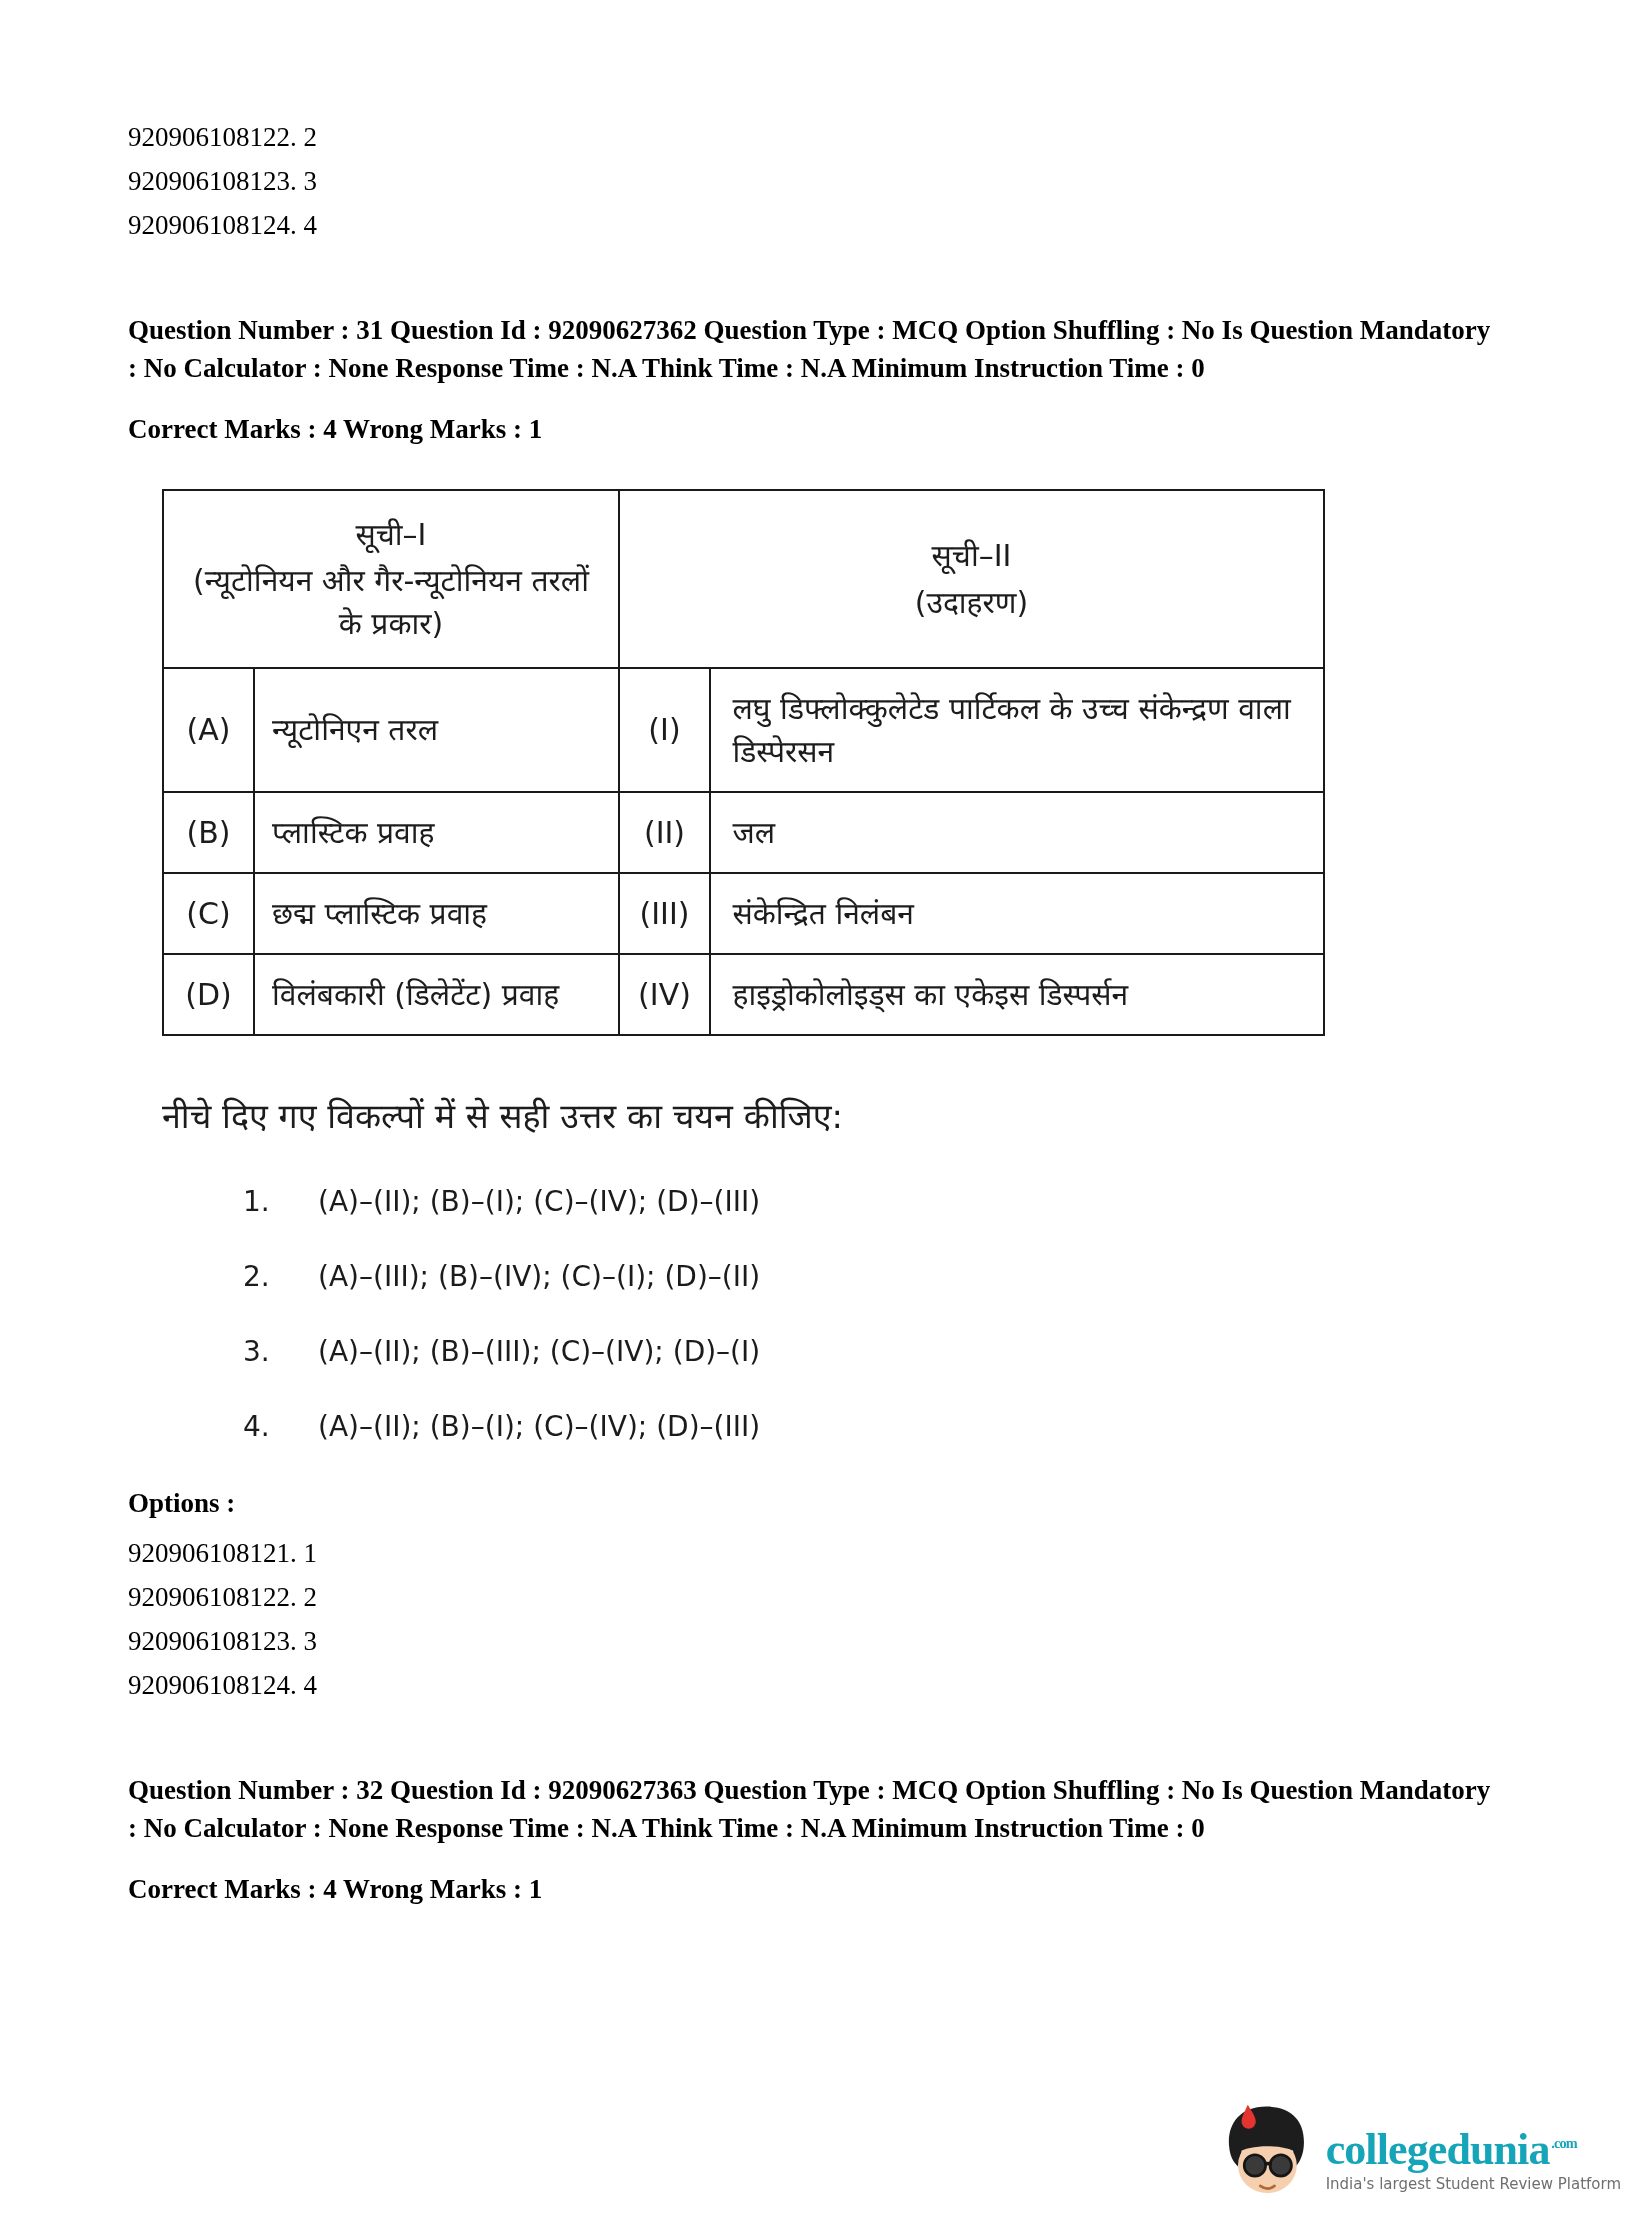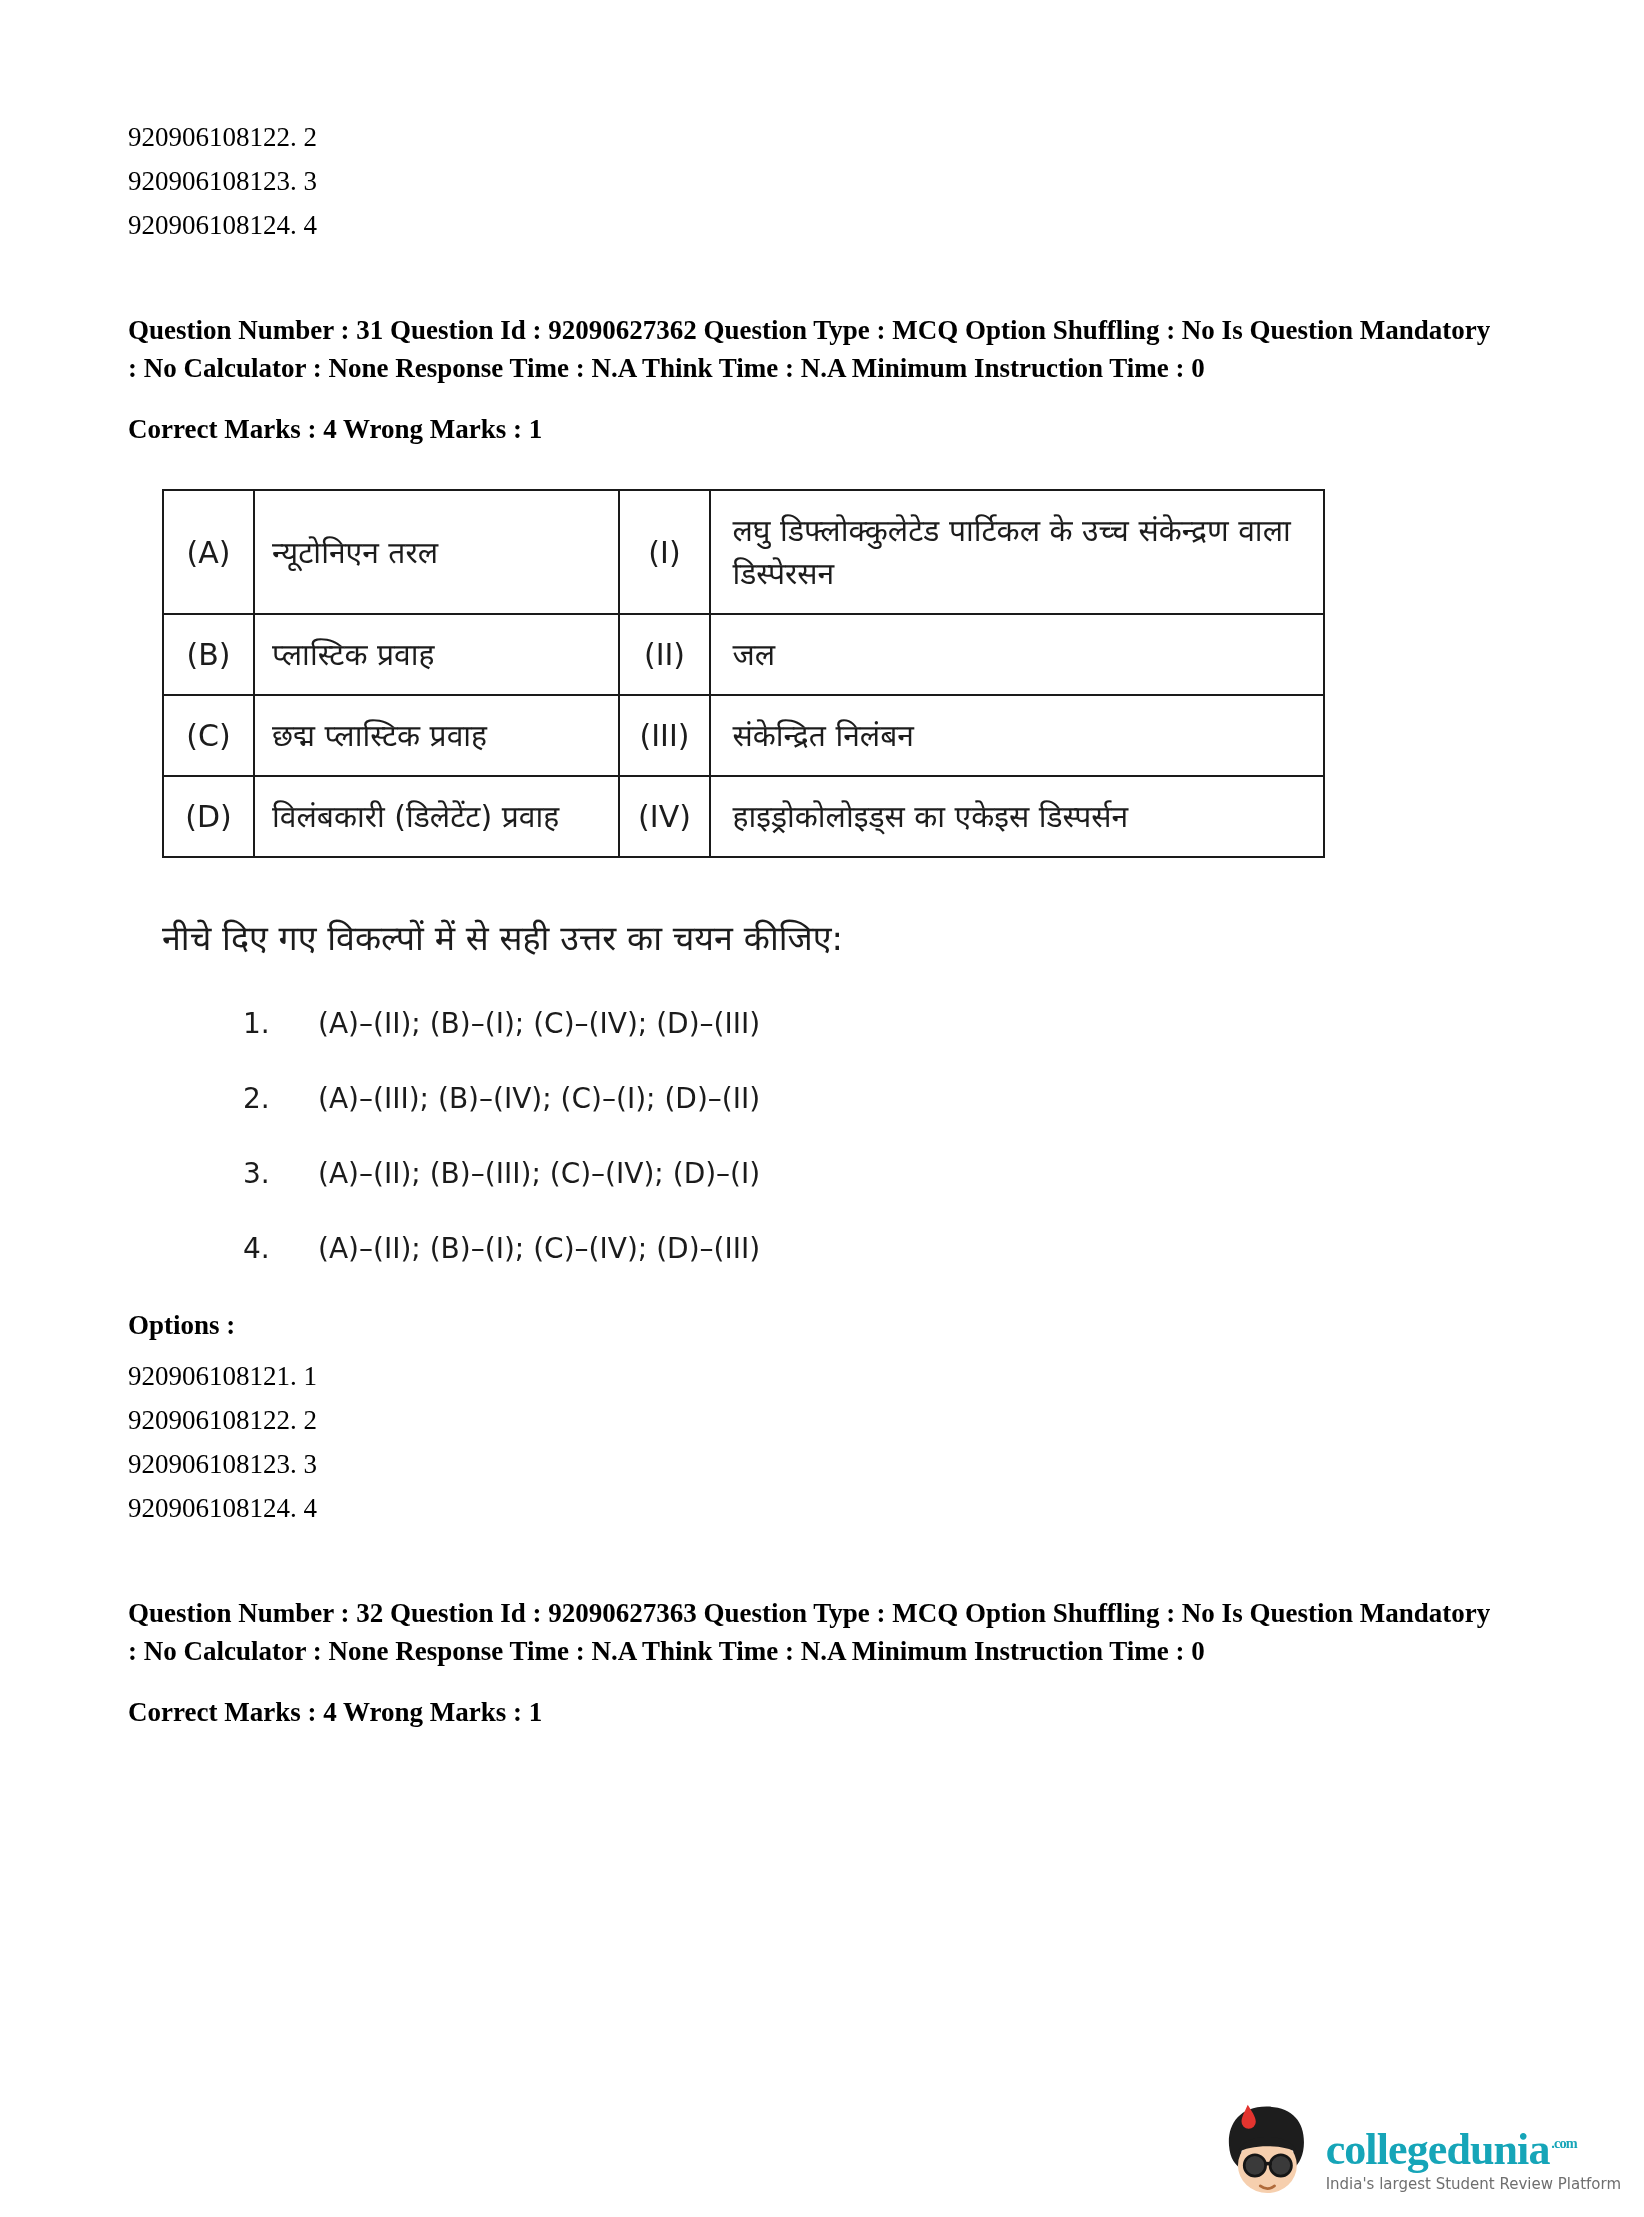--- a/index.html
+++ b/index.html
@@ -121,20 +121,30 @@
     <div class="opt-id">920906108124. 4</div>
   </div>
 
   <p class="meta">Question Number : 31 Question Id : 92090627362 Question Type : MCQ Option Shuffling : No Is Question Mandatory : No Calculator : None Response Time : N.A Think Time : N.A Minimum Instruction Time : 0</p>
   <p class="marks">Correct Marks : 4 Wrong Marks : 1</p>
 
   <div class="hindi">
 
     <table class="match-table">
       <tbody>
+          <tr>
+        <td class="th" colspan="2">
+          <div>सूची–I</div>
+          <div class="sub">(न्यूटोनियन और गैर-न्यूटोनियन तरलों के प्रकार)</div>
+        </td>
+        <td class="th" colspan="2">
+          <div>सूची–II</div>
+          <div class="sub">(उदाहरण)</div>
+        </td>
+      </tr>
       <tr>
         <td class="col-letter">(A)</td>
         <td class="col-item">न्यूटोनिएन तरल</td>
         <td class="col-roman">(I)</td>
         <td class="col-match">लघु डिफ्लोक्कुलेटेड पार्टिकल के उच्च संकेन्द्रण वाला डिस्पेरसन</td>
       </tr>
       <tr>
         <td class="col-letter">(B)</td>
         <td class="col-item">प्लास्टिक प्रवाह</td>
         <td class="col-roman">(II)</td>

